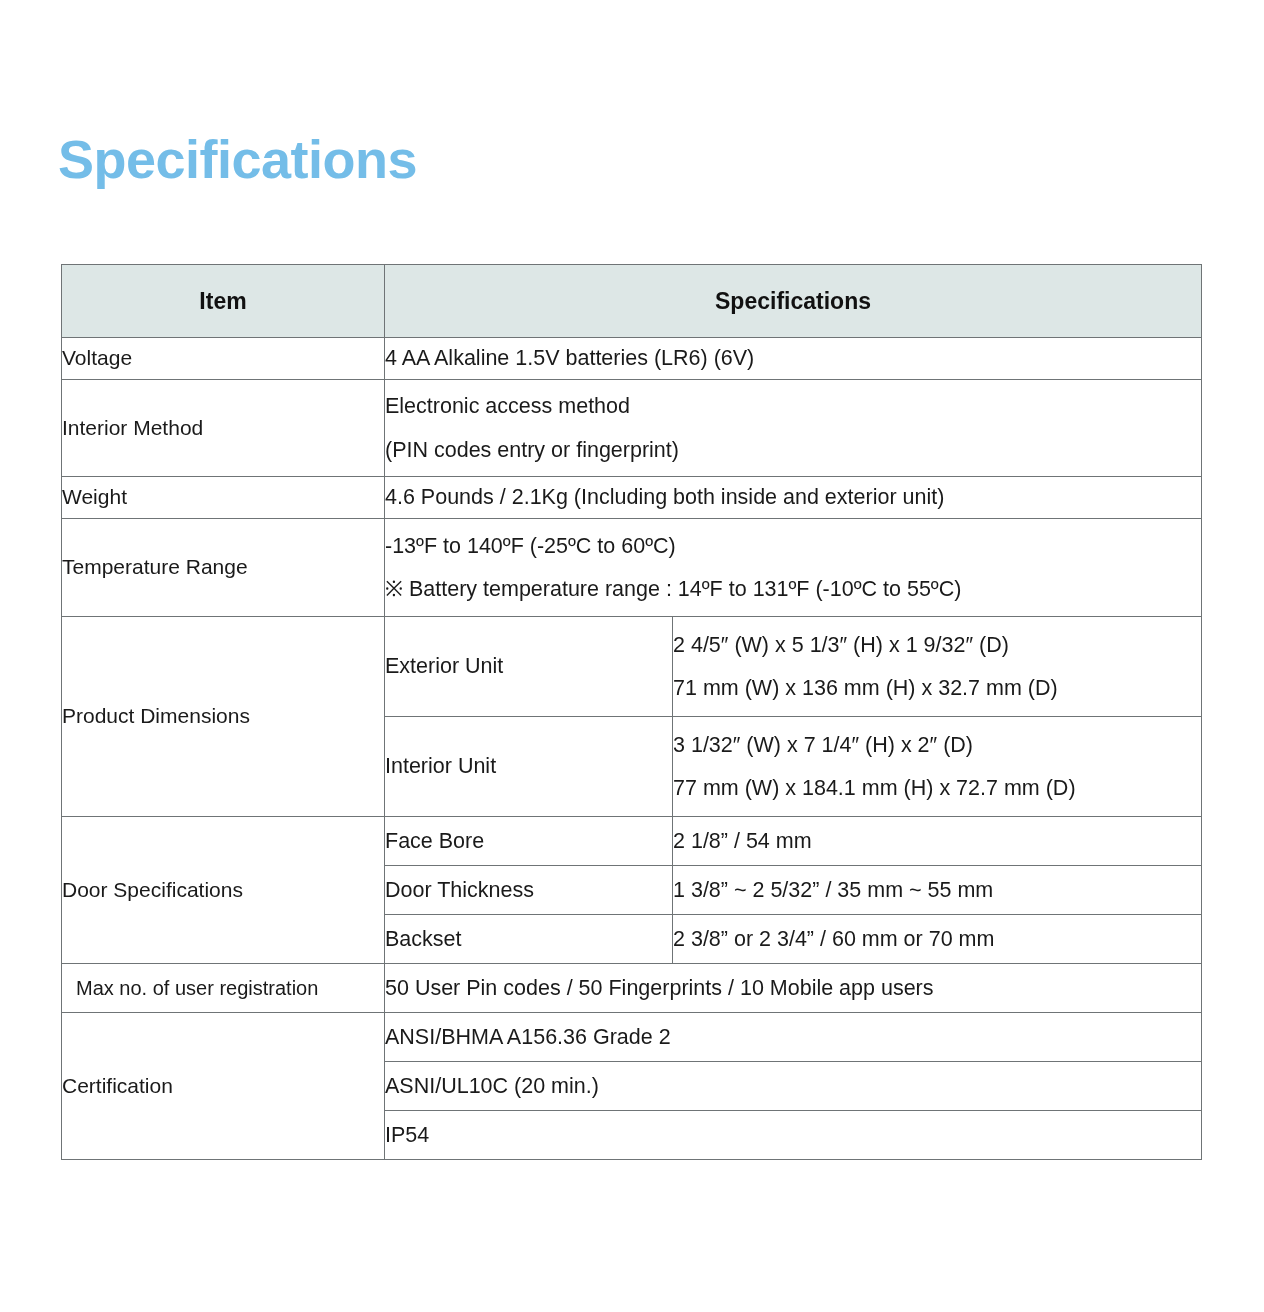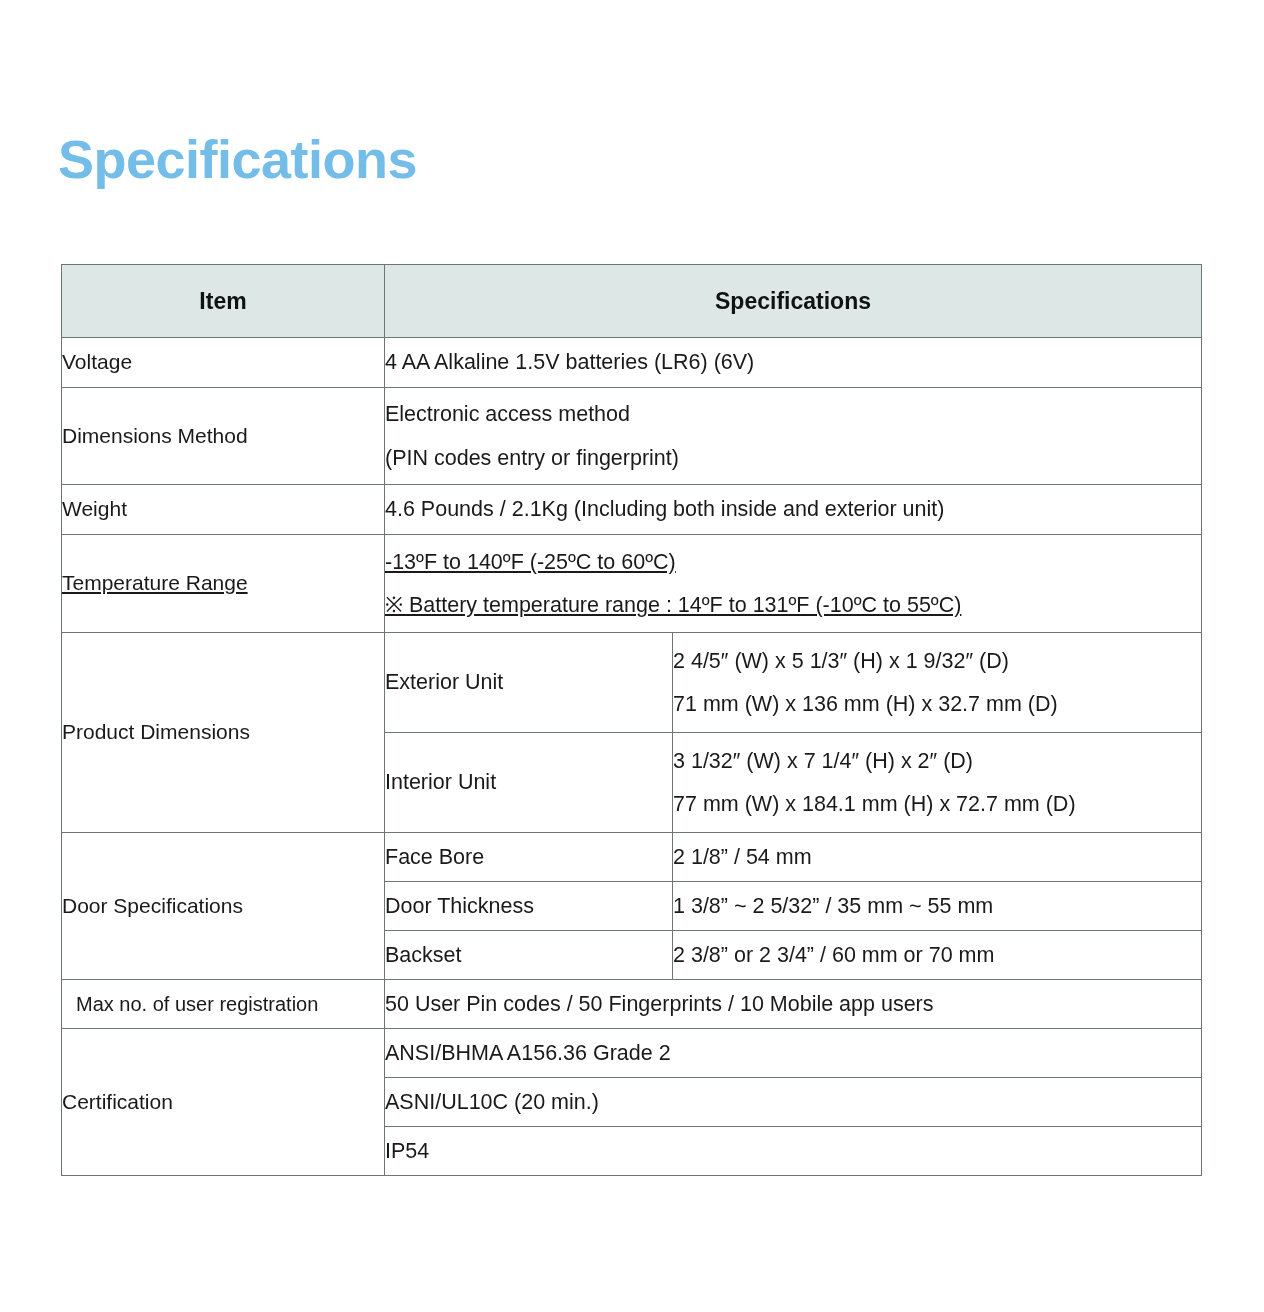--- a/index.html
+++ b/index.html
@@ -83,23 +83,23 @@
     font-size: 21.5px;
     line-height: 1.5;
   }
   .cell-sub {
     padding-left: 18px;
     font-size: 21.5px;
   }
   .cell-val .line { display: block; white-space: nowrap; }
   .cell-val .line + .line { margin-top: 11px; }
 
-  .h-50  { height: 50px; }
+  .h-50  { height: 42px; }
   .h-97  { height: 97px; }
-  .h-98  { height: 98px; text-decoration: underline; }
+  .h-98  { height: 98px; }
   .h-100 { height: 100px; }
   .h-49  { height: 49px; }
 
   
   .footer-note {
     position: absolute;
     left: 62px;
     top: 1203px;
     font-size: 21px;
     line-height: 1.45;
@@ -127,21 +127,21 @@
       </tr>
     </thead>
     <tbody>
 
       <tr class="h-50">
         <td class="cell-item">Voltage</td>
         <td class="cell-val" colspan="2">4 AA Alkaline 1.5V batteries (LR6) (6V)</td>
       </tr>
 
       <tr class="h-97">
-        <td class="cell-item">Dimensions Method</td>
+        <td class="cell-item">Interior Method</td>
         <td class="cell-val" colspan="2">
           <span class="line">Electronic access method</span>
           <span class="line">(PIN codes entry or fingerprint)</span>
         </td>
       </tr>
 
       <tr class="h-50">
         <td class="cell-item">Weight</td>
         <td class="cell-val" colspan="2">4.6 Pounds / 2.1Kg (Including both inside and exterior unit)</td>
       </tr>

